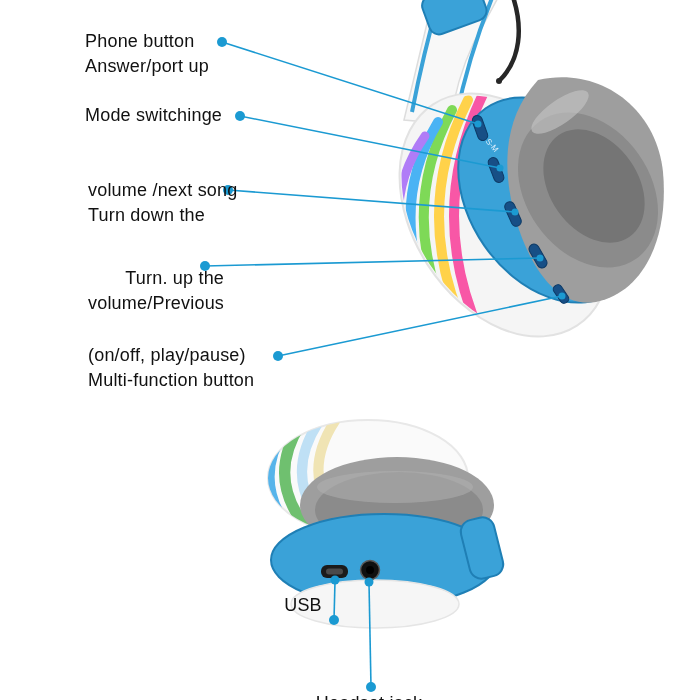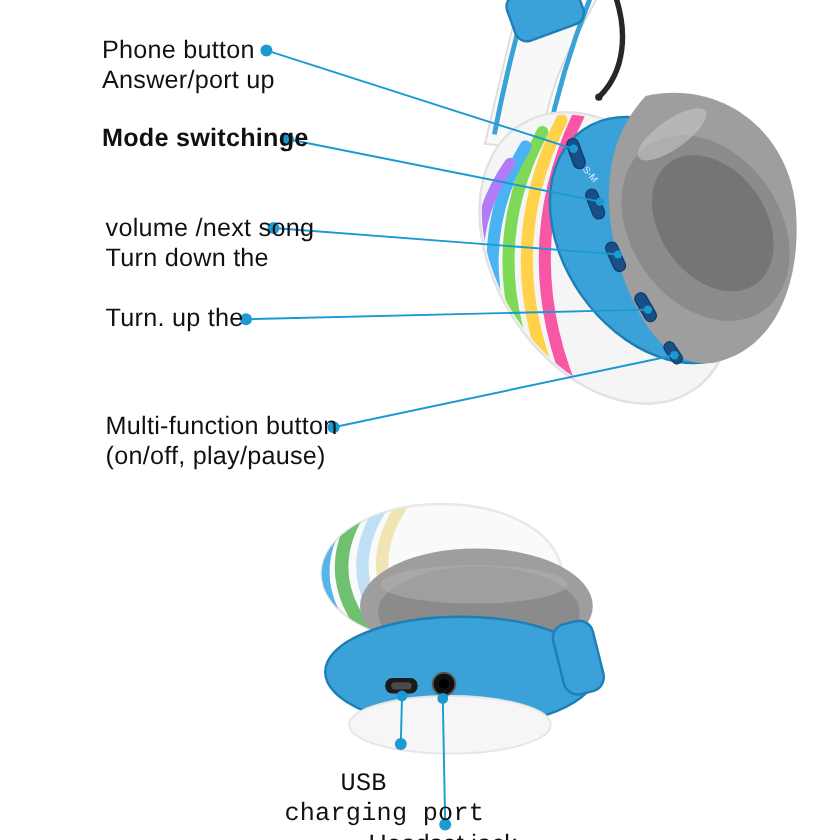--- a/index.html
+++ b/index.html
@@ -8,21 +8,21 @@
     position:relative;
     background:#ffffff;
     font-family:"Liberation Sans", sans-serif;
     overflow:hidden;
   }
   .art {
     position:absolute; left:0; top:0;
   }
   .callout-label {
     position:absolute;
-    font-size:21px;
+    font-size:18px;
     line-height:25px;
     color:var(--label-text,#111111);
     letter-spacing:0.2px;
   }
   .callout-label span { display:block; white-space:nowrap; }
   .bottom-label { text-align:center; width:132px; }
 
   
   .cl-line { stroke:var(--callout,#1b9ad2); stroke-width:1.6; fill:none; }
   .cl-dot  { fill:var(--callout,#1b9ad2); }
@@ -174,38 +174,38 @@
     <circle class="cl-dot" cx="371" cy="687" r="5"></circle>
     <circle class="cl-dot" cx="369" cy="582" r="4.5"></circle>
   </g>
 </svg>
 
 <div class="callout-label" style="left:85px; top:29px;">
   <span>Phone button</span>
   <span>Answer/port up</span>
 </div>
 
-<div class="callout-label" style="left:85px; top:103px;font-weight:bold;">
+<div class="callout-label" style="left:85px; top:103px;">
   <span>Mode switchinge</span>
 </div>
 
 <div class="callout-label" style="left:88px; top:178px;">
   <span>volume /next song</span>
   <span>Turn down the</span>
 </div>
 
-<div class="callout-label" style="left:88px; top:253px;text-align:right;">
+<div class="callout-label" style="left:88px; top:266px;text-align:right;">
   <span>Turn. up the</span>
+  <span>volume/Previous</span>
 </div>
 
 <div class="callout-label" style="left:88px; top:343px;">
+  <span>(on/off, play/pause)</span>
   <span>Multi-function button</span>
-  <span>(on/off, play/pause)</span>
-</div>
-
-<div class="callout-label bottom-label" style="left:237px; top:641px;font-family:Liberation Mono, monospace;">
+</div>
+
+<div class="callout-label bottom-label" style="left:237px; top:593px;">
   <span>USB</span>
-  <span>charging port</span>
 </div>
 
 <div class="callout-label bottom-label" style="left:303px; top:691px;">
   <span>Headset jack</span>
 </div>
 
 </body></html>

